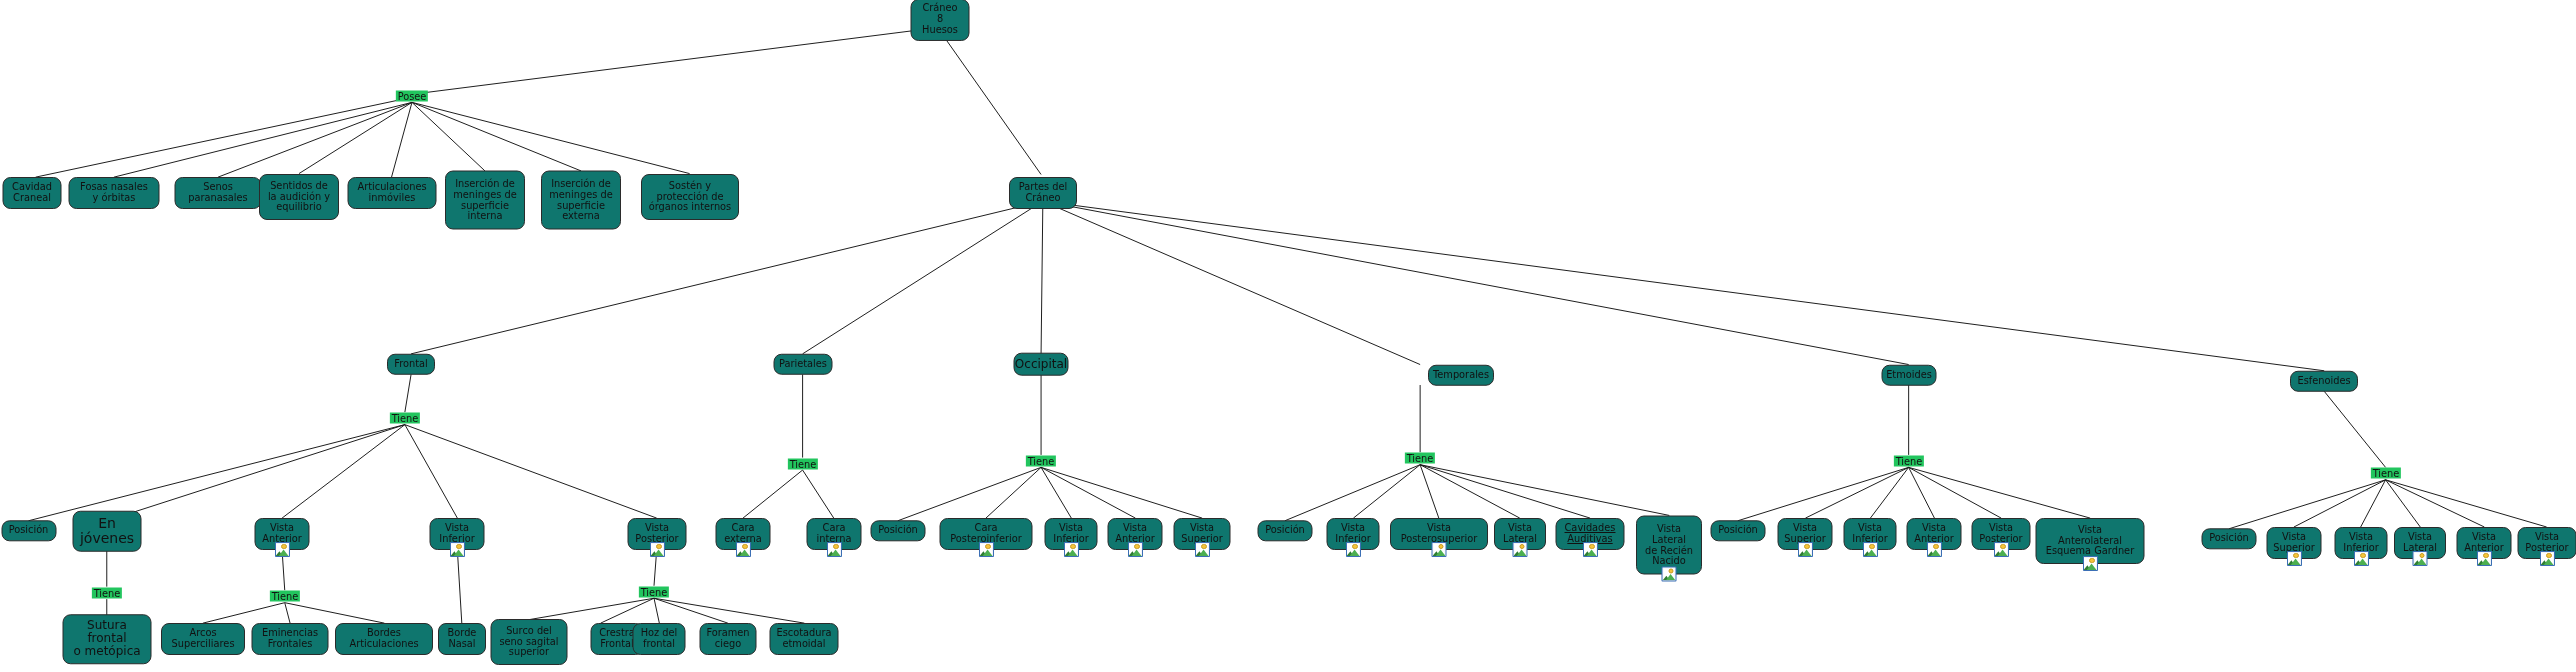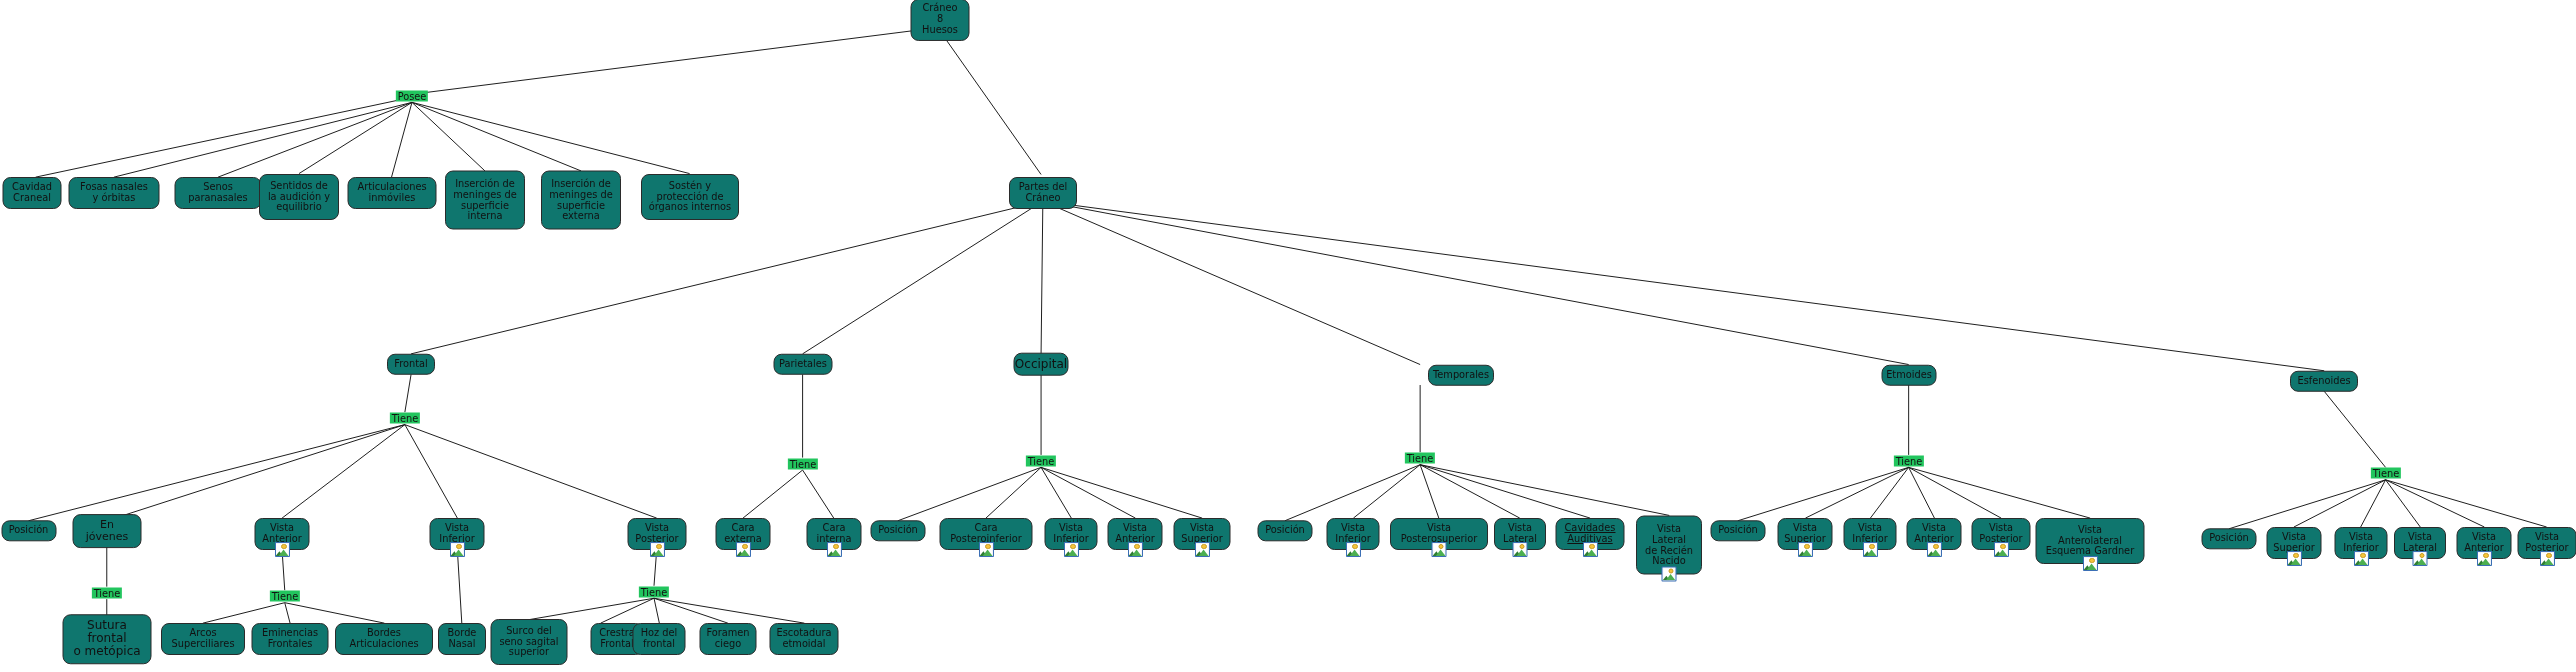--- a/index.html
+++ b/index.html
@@ -160,21 +160,21 @@
     <div class="node" style="left: 1420px; top: 375px; width: 66px; min-height: 20.5px; font-size: 9.8px; margin-left: 41px;"><span class="lbl">Temporales</span></div>
     <div class="node" style="left: 1909px; top: 375px; width: 55px; min-height: 20.5px; font-size: 9.8px;"><span class="lbl">Etmoides</span></div>
     <div class="node" style="left: 2324px; top: 381px; width: 68px; min-height: 20.5px; font-size: 9.8px;"><span class="lbl">Esfenoides</span></div>
     <div class="elabel" style="left: 405px; top: 418px; font-size: 9.8px;">Tiene</div>
     <div class="elabel" style="left: 803px; top: 464px; font-size: 9.8px;">Tiene</div>
     <div class="elabel" style="left: 1041px; top: 461px; font-size: 9.8px;">Tiene</div>
     <div class="elabel" style="left: 1420px; top: 458px; font-size: 9.8px;">Tiene</div>
     <div class="elabel" style="left: 1909px; top: 461px; font-size: 9.8px;">Tiene</div>
     <div class="elabel" style="left: 2386px; top: 473px; font-size: 9.8px;">Tiene</div>
     <div class="node" style="left: 28.5px; top: 531px; width: 55px; min-height: 21.4px; font-size: 9.8px;"><span class="lbl">Posición</span></div>
-    <div class="node" style="left: 107px; top: 531px; width: 69px; min-height: 21.4px; font-size: 11px;"><span class="lbl">En jóvenes</span></div>
+    <div class="node" style="left: 107px; top: 531px; width: 69px; min-height: 21.4px; font-size: 14px;"><span class="lbl">En jóvenes</span></div>
     <div class="node" style="left: 282px; top: 534px; width: 55px; min-height: 32px; font-size: 9.8px;"><span class="lbl">Vista
 Anterior</span><span class="imgicon"><span class="sky"></span><span class="sun"></span><span class="hill"></span><span class="hill2"></span></span></div>
     <div class="node" style="left: 457px; top: 534px; width: 55px; min-height: 32px; font-size: 9.8px;"><span class="lbl">Vista
 Inferior</span><span class="imgicon"><span class="sky"></span><span class="sun"></span><span class="hill"></span><span class="hill2"></span></span></div>
     <div class="node" style="left: 657px; top: 534px; width: 59px; min-height: 32px; font-size: 9.8px;"><span class="lbl">Vista
 Posterior</span><span class="imgicon"><span class="sky"></span><span class="sun"></span><span class="hill"></span><span class="hill2"></span></span></div>
     <div class="elabel" style="left: 107px; top: 593px; font-size: 9.8px;">Tiene</div>
     <div class="elabel" style="left: 285px; top: 596px; font-size: 9.8px;">Tiene</div>
     <div class="elabel" style="left: 654px; top: 592px; font-size: 9.8px;">Tiene</div>
     <div class="node" style="left: 107px; top: 639px; width: 89px; min-height: 32px; font-size: 12px;"><span class="lbl">Sutura frontal

